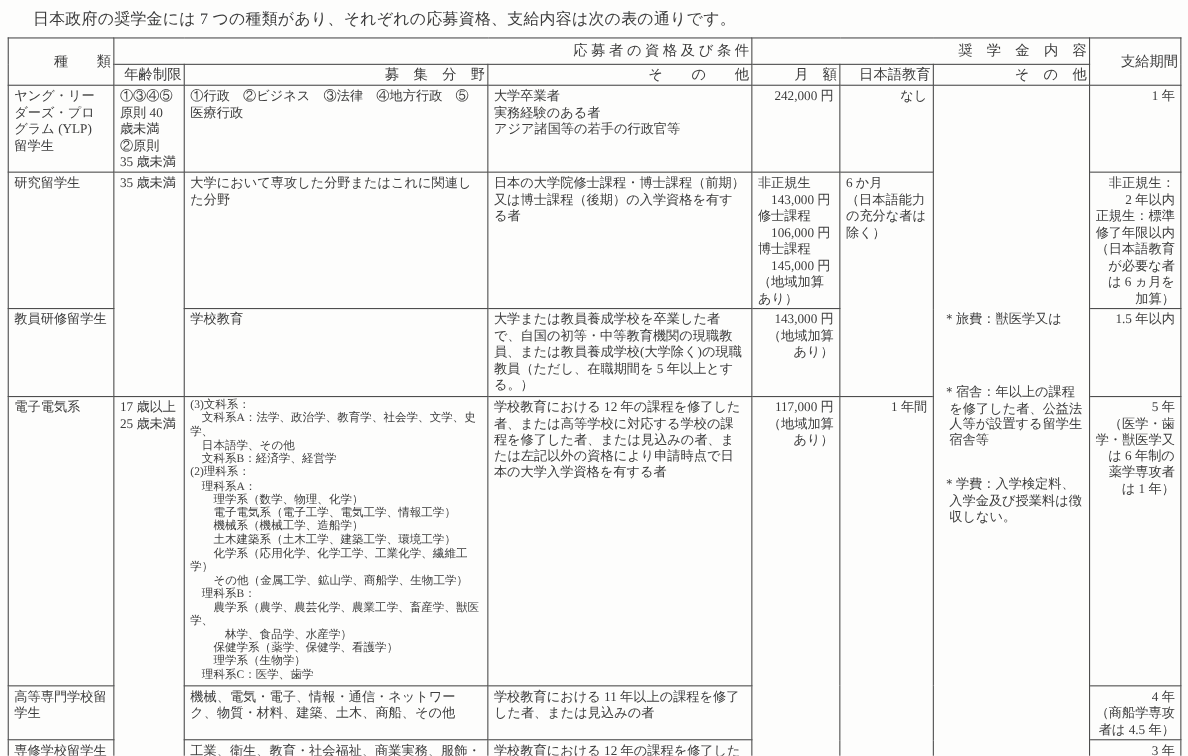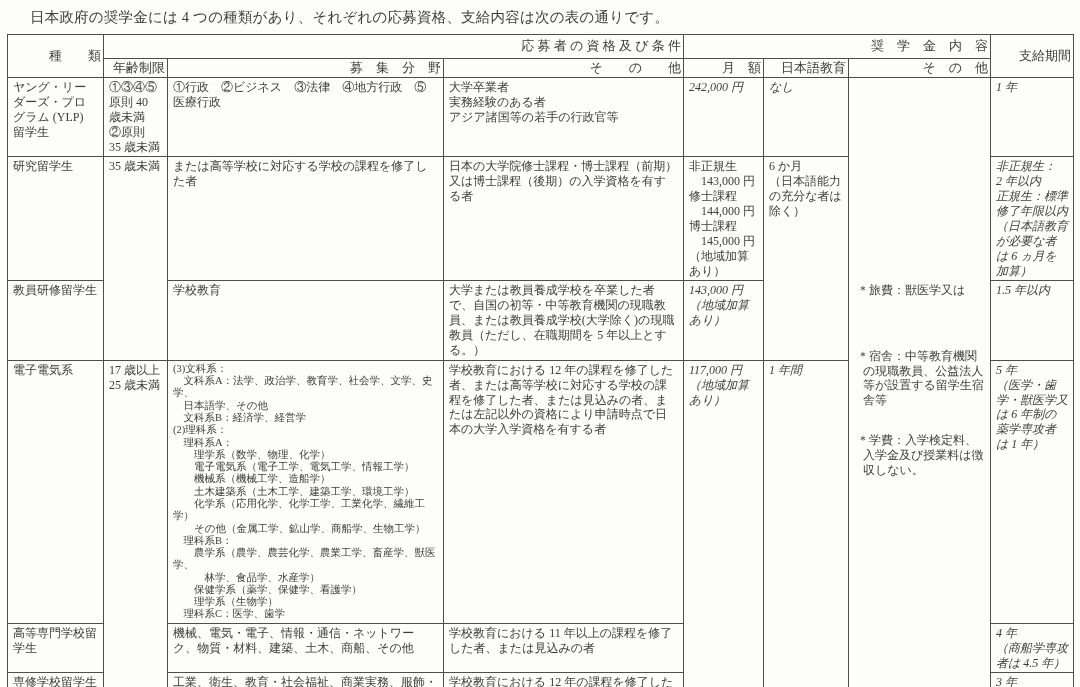--- a/index.html
+++ b/index.html
@@ -7,32 +7,32 @@
        font-family:"Liberation Serif","DejaVu Serif",serif;color:#3c3c3c;}
   .page{padding:5px 7px 0 7px;}
   .title{font-size:14.5px;margin:3px 0 7px 0;padding-left:23px;letter-spacing:.2px;}
   table{border-collapse:collapse;table-layout:fixed;width:1066px;}
   th,td{border:1px solid #4e4e4e;padding:2px 5px;font-size:12px;line-height:1.24;
         vertical-align:top;font-weight:normal;white-space:pre-line;word-break:break-all;}
   th{text-align:right;vertical-align:middle;white-space:normal;font-size:13px;padding:1px 2px;}
   tr.h1{height:24px}tr.h2{height:17px}
   tr.r1{height:58px}tr.r2{height:97px}tr.r3{height:57px}tr.r4{height:231px}
   tr.r5{height:44px}tr.r6{height:57px}
-  td.c{text-align:left;font-style:italic;}
+  td.c{text-align:right;}
   td.big-field{font-size:10.5px;line-height:1.17;}
   td.sch-other{padding-top:190px;padding-left:8px;padding-right:4px;}
   .hang{padding-left:6px;text-indent:-6px;margin:0;}
   .hang+.hang{margin-top:10px;}
   .hang.first{margin-bottom:26px;}
 </style>
 </head>
 <body>
 
 <div class="page">
-  <p class="title">日本政府の奨学金には 4 つの種類があり、それぞれの応募資格、支給内容は次の表の通りです。</p>
+  <p class="title">日本政府の奨学金には 7 つの種類があり、それぞれの応募資格、支給内容は次の表の通りです。</p>
 
   <table>
     <colgroup>
       <col style="width:96px">
         <col style="width:64px">
         <col style="width:276px">
         <col style="width:240px">
       <col style="width:80px">
         <col style="width:85px">
         <col style="width:142px">
@@ -60,35 +60,35 @@
 ②原則
 35 歳未満</td>
       <td>①行政　②ビジネス　③法律　④地方行政　⑤医療行政</td>
       <td>大学卒業者
 実務経験のある者
 アジア諸国等の若手の行政官等</td>
       <td class="c">242,000 円</td>
       <td class="c">なし</td>
       <td rowspan="7" class="sch-other">
         <p class="hang first">＊旅費：獣医学又は</p>
-        <p class="hang">＊宿舎：中等教育機関の現職教員、公益法人等が設置する留学生宿舎等</p>
+        <p class="hang">＊宿舎：年以上の課程を修了した者、公益法人等が設置する留学生宿舎等</p>
         <p class="hang">＊学費：入学検定料、入学金及び授業料は徴収しない。</p>
       </td>
       <td class="c">1 年</td>
     </tr>
 
     <tr class="r2">
       <td>研究留学生</td>
       <td rowspan="2">35 歳未満</td>
-      <td>または高等学校に対応する学校の課程を修了した者</td>
+      <td>大学において専攻した分野またはこれに関連した分野</td>
       <td>日本の大学院修士課程・博士課程（前期）又は博士課程（後期）の入学資格を有する者</td>
       <td>非正規生
 　143,000 円
 修士課程
-　144,000 円
+　106,000 円
 博士課程
 　145,000 円
 （地域加算あり）</td>
       <td rowspan="2">6 か月
 （日本語能力の充分な者は除く）</td>
       <td class="c">非正規生：
 2 年以内
 正規生：標準修了年限以内
 （日本語教育が必要な者は 6 ヵ月を加算）</td>
     </tr>

